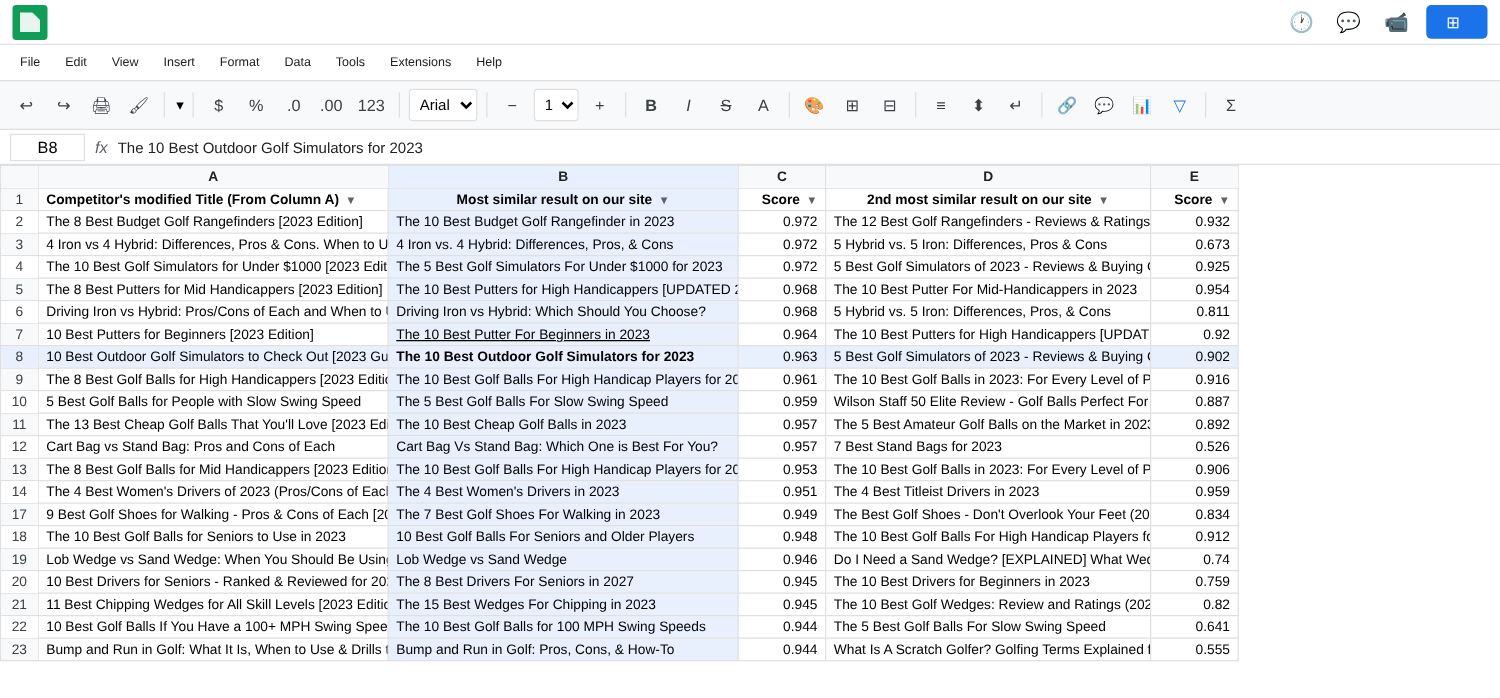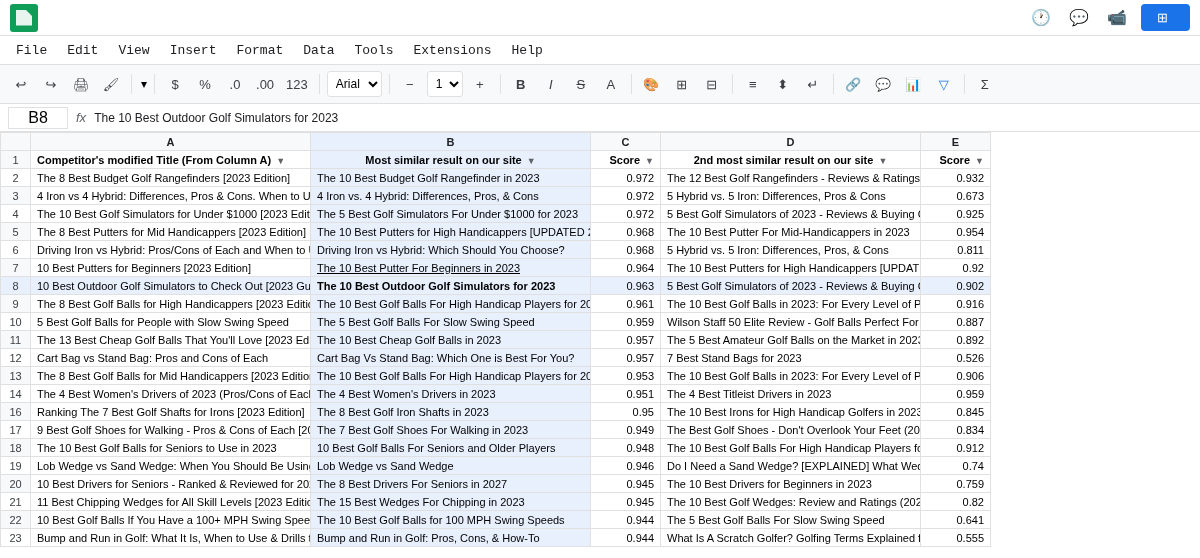--- a/index.html
+++ b/index.html
@@ -18,39 +18,39 @@
       background: #1a73e8; color: #fff; border: none; border-radius: 4px;
       padding: 6px 16px; font-size: 13px; cursor: pointer; display: flex; align-items: center; gap: 6px;
     }
     .icon-btn { width: 28px; height: 28px; border-radius: 50%; display: flex; align-items: center; justify-content: center; cursor: pointer; color: #5f6368; font-size: 16px; }
 
     
     #menu-bar {
       display: flex; align-items: center; height: 28px; padding: 0 8px;
       gap: 4px; background: #fff;
     }
-    .menu-item { padding: 3px 8px; font-size: 13px; color: #202124; cursor: pointer; border-radius: 3px; font-family: Liberation Mono, monospace; }
+    .menu-item { padding: 3px 8px; font-size: 10px; color: #202124; cursor: pointer; border-radius: 3px; }
 
     
     #toolbar {
       display: flex; align-items: center; height: 40px; padding: 0 8px;
       background: #f8f9fa; border-top: 1px solid #e0e0e0; border-bottom: 1px solid #e0e0e0;
       gap: 4px; flex-wrap: nowrap; overflow: hidden;
     }
     .tb-btn { height: 26px; min-width: 26px; border: none; background: transparent; cursor: pointer; border-radius: 3px; display: flex; align-items: center; justify-content: center; font-size: 13px; color: #3c4043; padding: 0 4px; }
     .tb-sep { width: 1px; height: 20px; background: #e0e0e0; margin: 0 3px; }
     .tb-select { height: 26px; border: 1px solid #e0e0e0; border-radius: 3px; font-size: 12px; padding: 0 4px; background: #fff; cursor: pointer; }
     .tb-zoom { display: flex; align-items: center; gap: 2px; }
 
     
     #formula-bar {
       display: flex; align-items: center; height: 28px; border-bottom: 1px solid #e0e0e0;
       padding: 0 8px; gap: 8px; background: #fff;
     }
-    #cell-ref { width: 60px; height: 22px; border: 1px solid #e0e0e0; text-align: center; font-size: 16px; }
+    #cell-ref { width: 60px; height: 22px; border: 1px solid #e0e0e0; text-align: center; font-size: 13px; }
     #fx-icon { color: #5f6368; font-size: 13px; font-style: italic; }
     #formula-input { flex: 1; height: 22px; border: none; outline: none; font-size: 12px; color: #202124; }
 
     
     #sheet-container { overflow: auto; height: calc(558px - 36px - 28px - 40px - 28px); }
     table { border-collapse: collapse; font-size: 11px; }
     th, td { border: 1px solid #e0e0e0; padding: 2px 6px; white-space: nowrap; overflow: hidden; max-width: 300px; height: 18px; }
     th { background: #f8f9fa; color: #3c4043; font-weight: normal; text-align: center; position: sticky; top: 0; z-index: 2; }
     .row-num { background: #f8f9fa; color: #3c4043; text-align: center; min-width: 30px; position: sticky; left: 0; z-index: 1; }
     thead .row-num { z-index: 3; }
@@ -287,28 +287,20 @@
         </tr>
         <tr>
           <td class="row-num">14</td>
           <td class="col-a">The 4 Best Women's Drivers of 2023 (Pros/Cons of Each)</td>
           <td class="col-b" style="background: rgb(232, 240, 254); margin-top: 19px;">The 4 Best Women's Drivers in 2023</td>
           <td class="col-c score-cell">0.951</td>
           <td class="col-d">The 4 Best Titleist Drivers in 2023</td>
           <td class="col-e score-cell">0.959</td>
         </tr>
         <tr>
-          <td class="row-num">16</td>
-          <td class="col-a">Ranking The 7 Best Golf Shafts for Irons [2023 Edition]</td>
-          <td class="col-b" style="background: rgb(232, 240, 254);">The 8 Best Golf Iron Shafts in 2023</td>
-          <td class="col-c score-cell">0.95</td>
-          <td class="col-d">The 10 Best Irons for High Handicap Golfers in 2023</td>
-          <td class="col-e score-cell">0.845</td>
-        </tr>
-        <tr>
           <td class="row-num">17</td>
           <td class="col-a">9 Best Golf Shoes for Walking - Pros &amp; Cons of Each [2023]</td>
           <td class="col-b" style="background: rgb(232, 240, 254);">The 7 Best Golf Shoes For Walking in 2023</td>
           <td class="col-c score-cell">0.949</td>
           <td class="col-d">The Best Golf Shoes - Don't Overlook Your Feet (2023)</td>
           <td class="col-e score-cell">0.834</td>
         </tr>
         <tr>
           <td class="row-num">18</td>
           <td class="col-a">The 10 Best Golf Balls for Seniors to Use in 2023</td>

